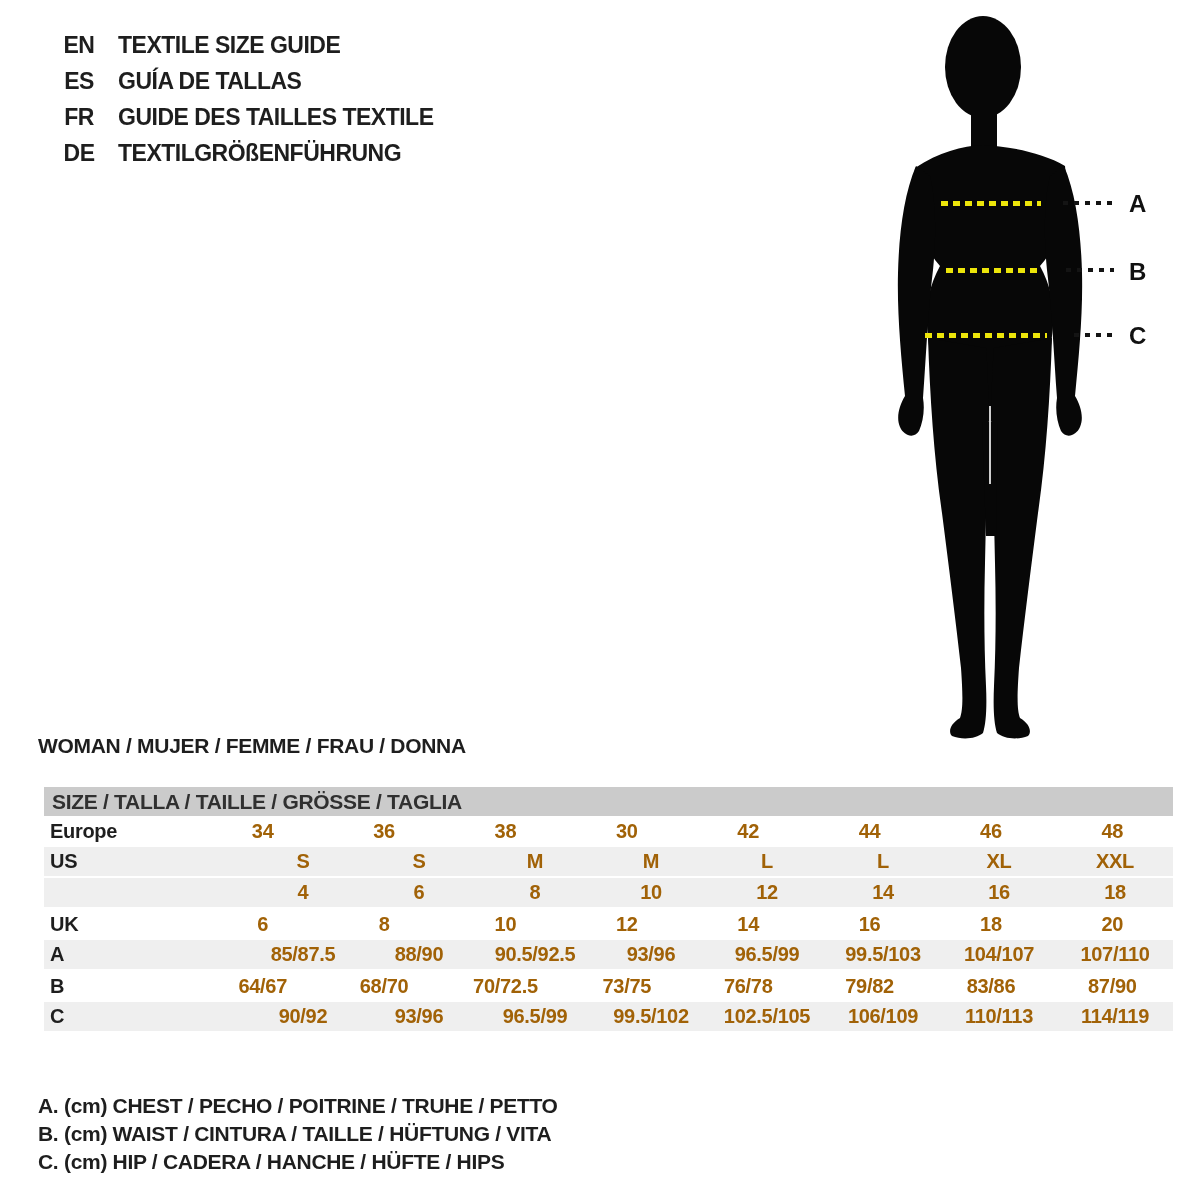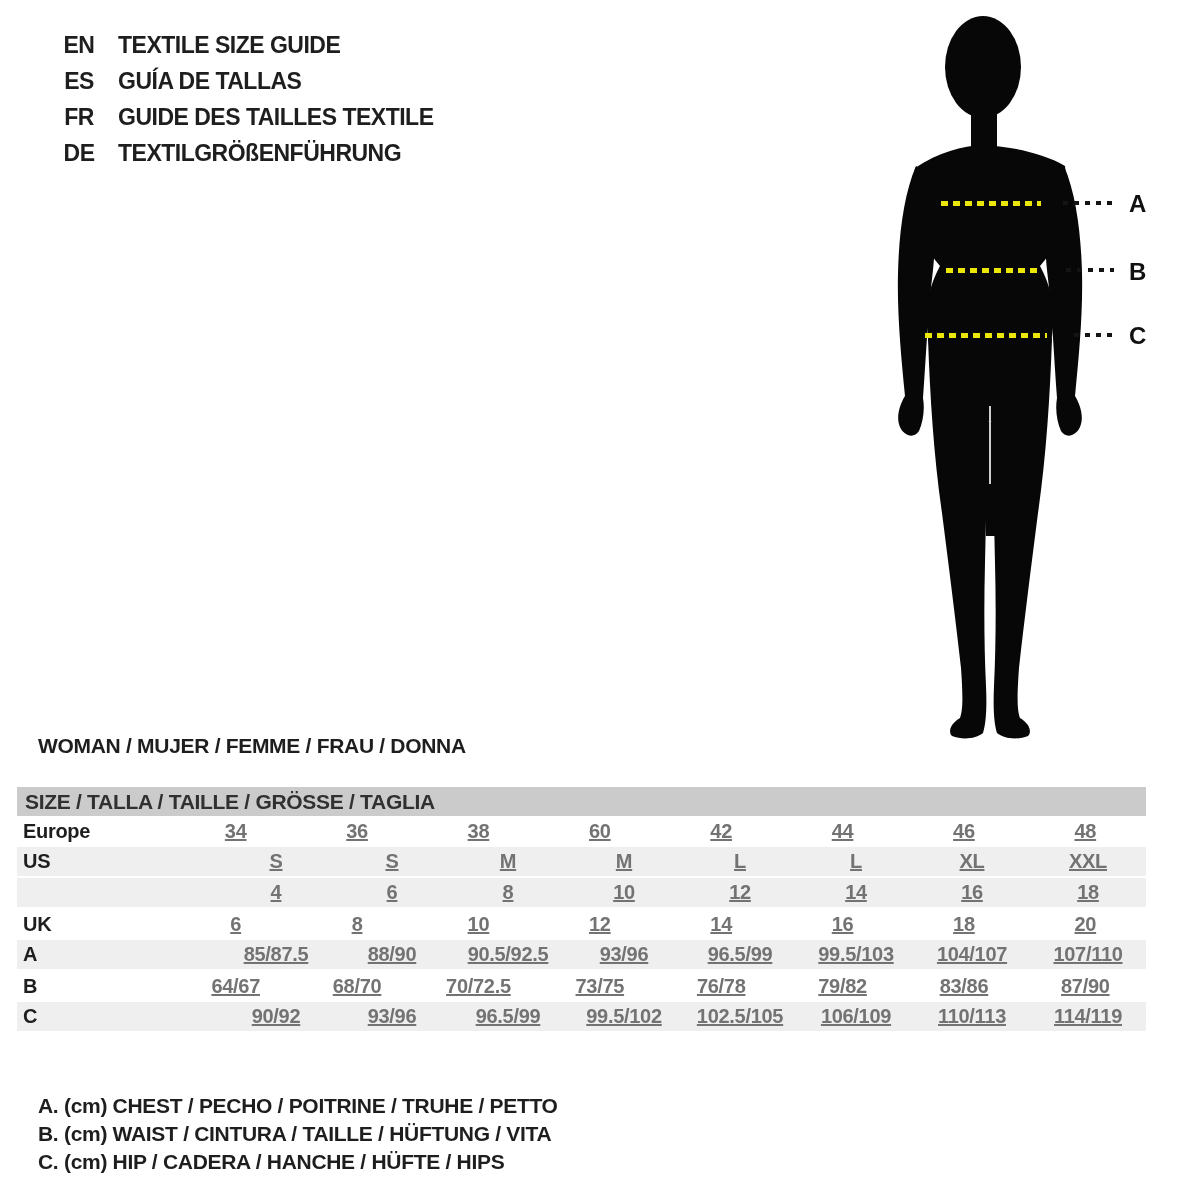--- a/index.html
+++ b/index.html
@@ -26,28 +26,28 @@
   .bdots.m-b{left:1066px;top:268px;width:48px;}
   .bdots.m-c{left:1074px;top:333px;width:42px;}
   .marker-label{position:absolute;font-size:24px;font-weight:700;color:#111;}
   .marker-label.m-a{left:1129px;top:190px;}
   .marker-label.m-b{left:1129px;top:258px;}
   .marker-label.m-c{left:1129px;top:322px;}
   
   .section-title{position:absolute;left:38px;top:734px;font-size:21px;font-weight:700;
     letter-spacing:-0.3px;white-space:nowrap;text-align:center;}
   
-  .size-table{position:absolute;left:17px;top:787px;width:1129px;}
+  .size-table{position:absolute;left:44px;top:787px;width:1129px;}
   .thead{height:29px;line-height:29px;background:var(--header-bg);color:#303030;
     font-size:21px;font-weight:700;padding-left:8px;letter-spacing:-0.3px;box-sizing:border-box;}
   .trow{display:flex;height:31px;align-items:center;box-sizing:border-box;justify-content:space-between;}
   .trow.shaded{background:var(--stripe-bg);border-bottom:2px solid #ffffff;gap:43px;}
   .rlabel{width:158px;padding-left:6px;font-size:20px;font-weight:700;letter-spacing:-0.3px;box-sizing:border-box;}
   .rcells{flex:1;display:flex;}
-  .cell{flex:1;text-align:center;font-size:20px;font-weight:700;letter-spacing:-0.3px;color:#737373;text-decoration:underline;}
+  .cell{flex:1;text-align:center;font-size:20px;font-weight:700;letter-spacing:-0.3px;color:#a16207;}
   
   .legend{position:absolute;left:38px;top:1094px;}
   .legend-line{height:28px;font-size:21px;font-weight:700;letter-spacing:-0.3px;white-space:nowrap;}
 </style>
 </head>
 <body style="--yellow: #ece50a; --header-bg: #cbcbcb; --stripe-bg: #efefef;">
 
 <div class="lang-block">
 
     <div class="lang-row">
@@ -159,21 +159,21 @@
 <div class="size-table">
   <div class="thead">SIZE / TALLA / TAILLE / GRÖSSE / TAGLIA</div>
   <div>
 
       <div class="trow">
         <div class="rlabel">Europe</div>
         <div class="rcells">
           <div class="cell">34</div>
           <div class="cell">36</div>
           <div class="cell">38</div>
-          <div class="cell">60</div>
+          <div class="cell">30</div>
           <div class="cell">42</div>
           <div class="cell">44</div>
           <div class="cell">46</div>
           <div class="cell">48</div>
         </div>
       </div>
 
       <div class="trow shaded">
         <div class="rlabel">US</div>
         <div class="rcells">

